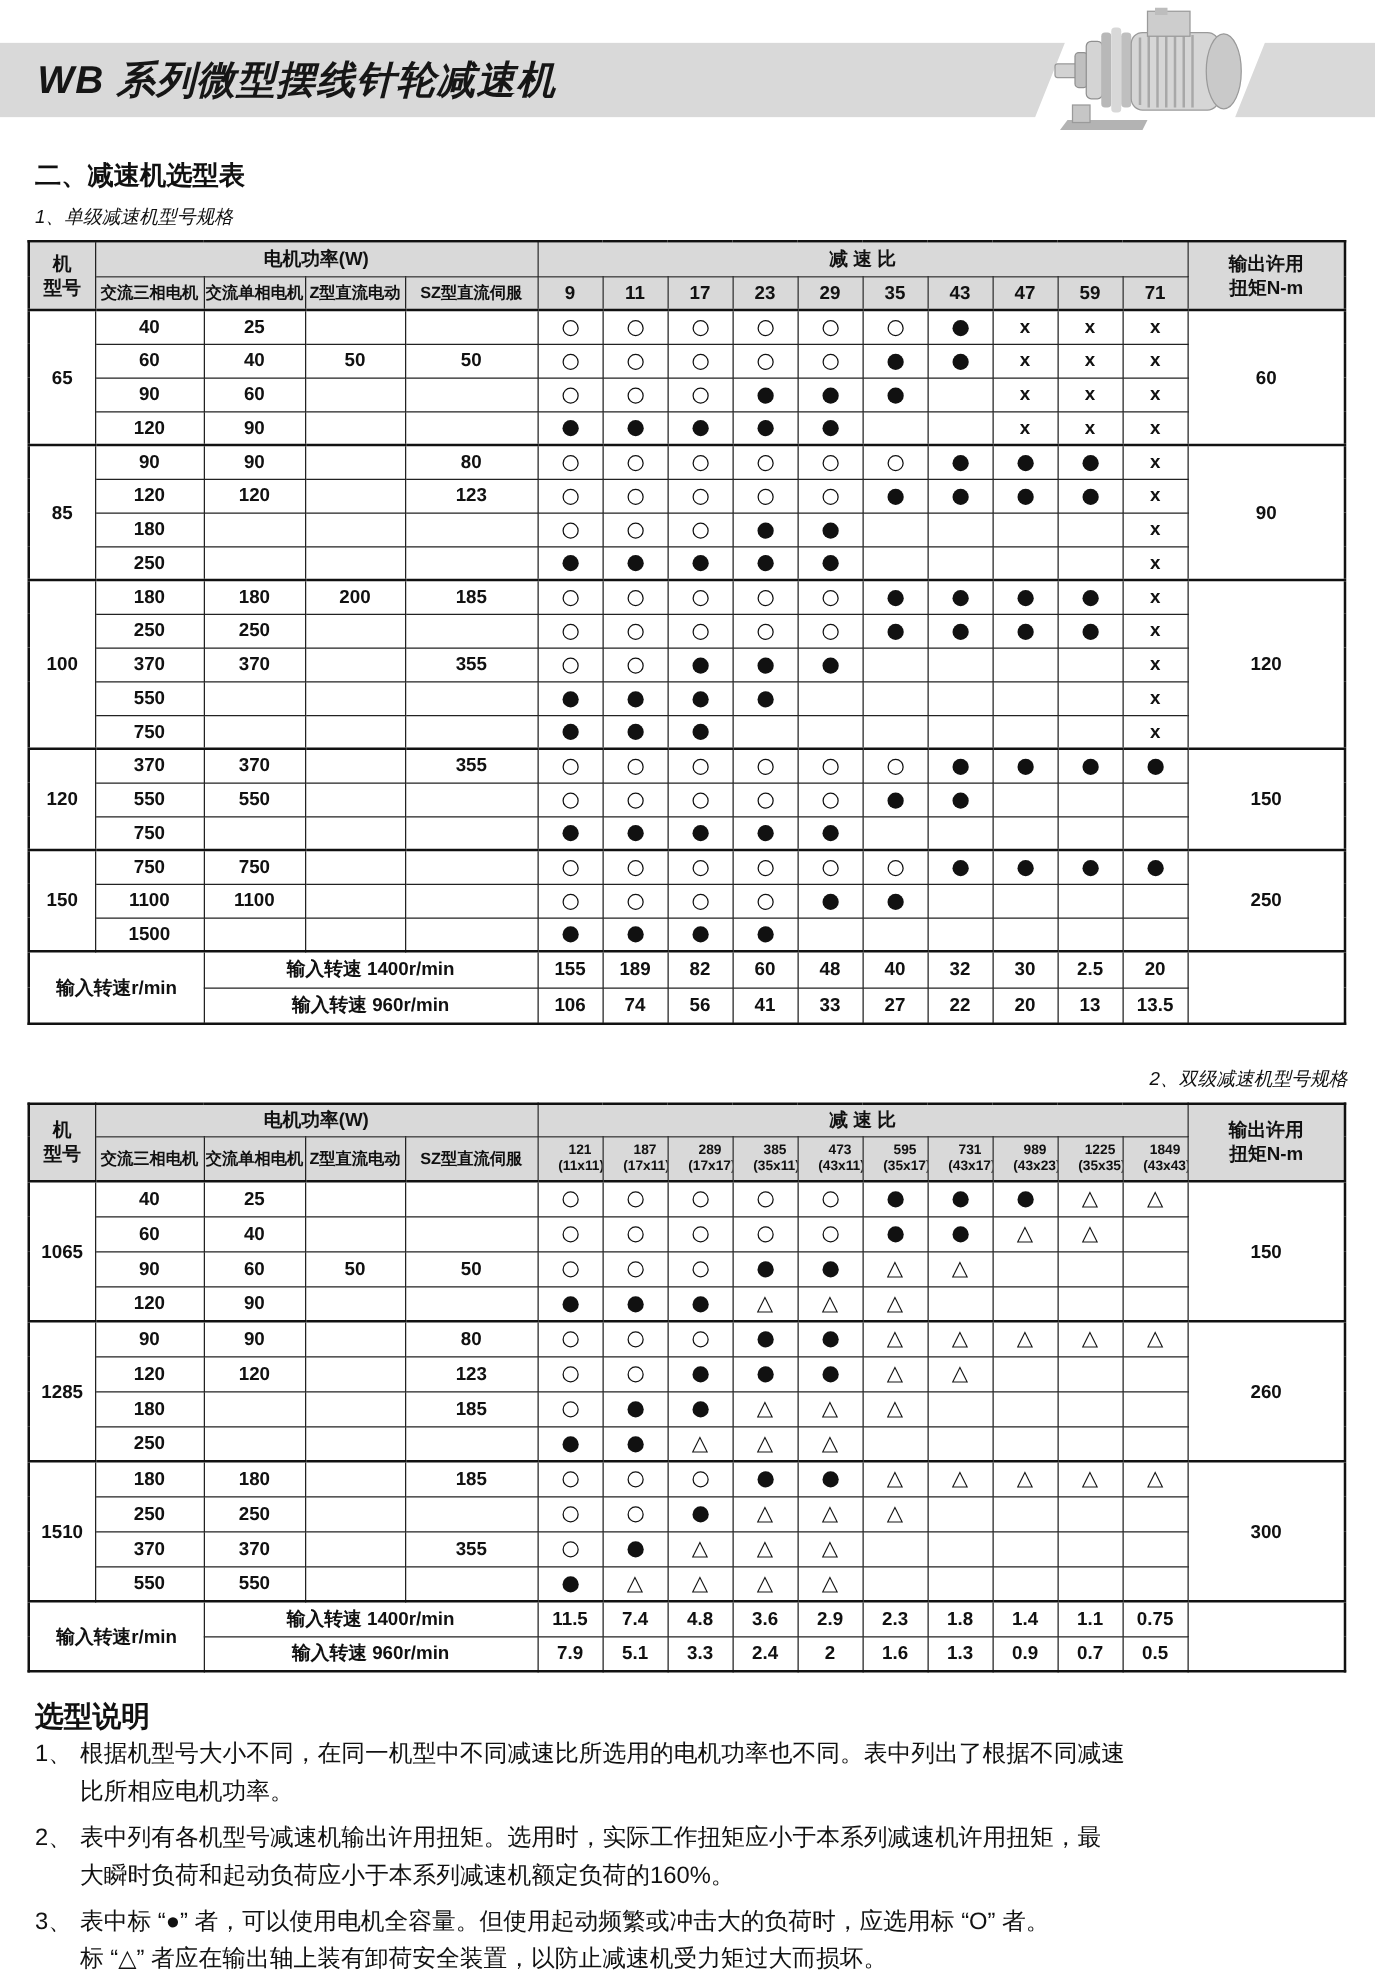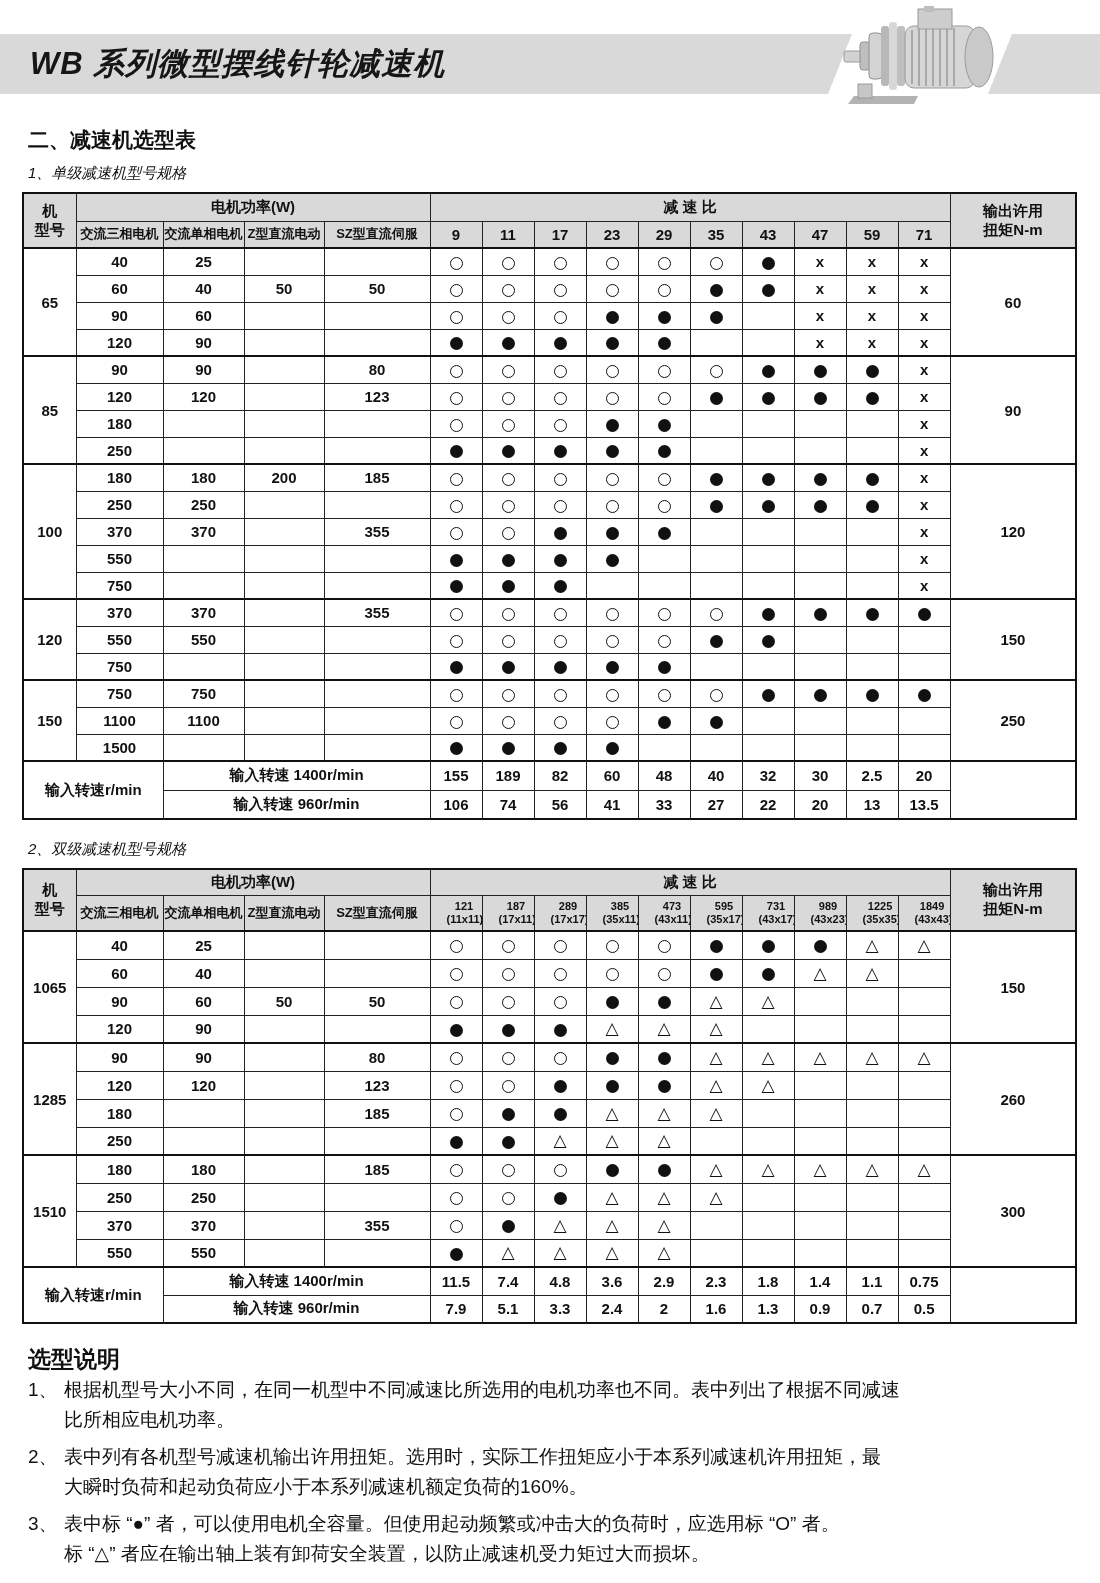--- a/index.html
+++ b/index.html
@@ -22,21 +22,21 @@
   }
   .page-title {
     position:absolute; top:34px; left:30px; height:60px; line-height:60px;
     font-size:31px; font-weight:bold; font-style:italic; letter-spacing:1px; color:#161616;
   }
   .product { position:absolute; top:6px; left:838px; width:172px; height:104px; }
   
   main { padding:0 22px; }
   .section-title { font-size:21px; font-weight:bold; margin:14px 0 10px 6px; }
   .table-subtitle { font-size:15px; font-weight:normal; margin:0 0 9px 6px;font-style:italic; }
-  .table-subtitle.second { margin-top:20px; }
+  .table-subtitle.second { margin-top:34px;text-align:right; }
   
   table {
     border-collapse:collapse; table-layout:fixed; width:1053px;
     border:2.5px solid #111; font-weight:bold;
   }
   th,td {
     border:1px solid #222; text-align:center; vertical-align:middle;
     padding:0; overflow:hidden; white-space:nowrap;
   }
   thead th { background:#d9d9d9; font-size:15px; }

